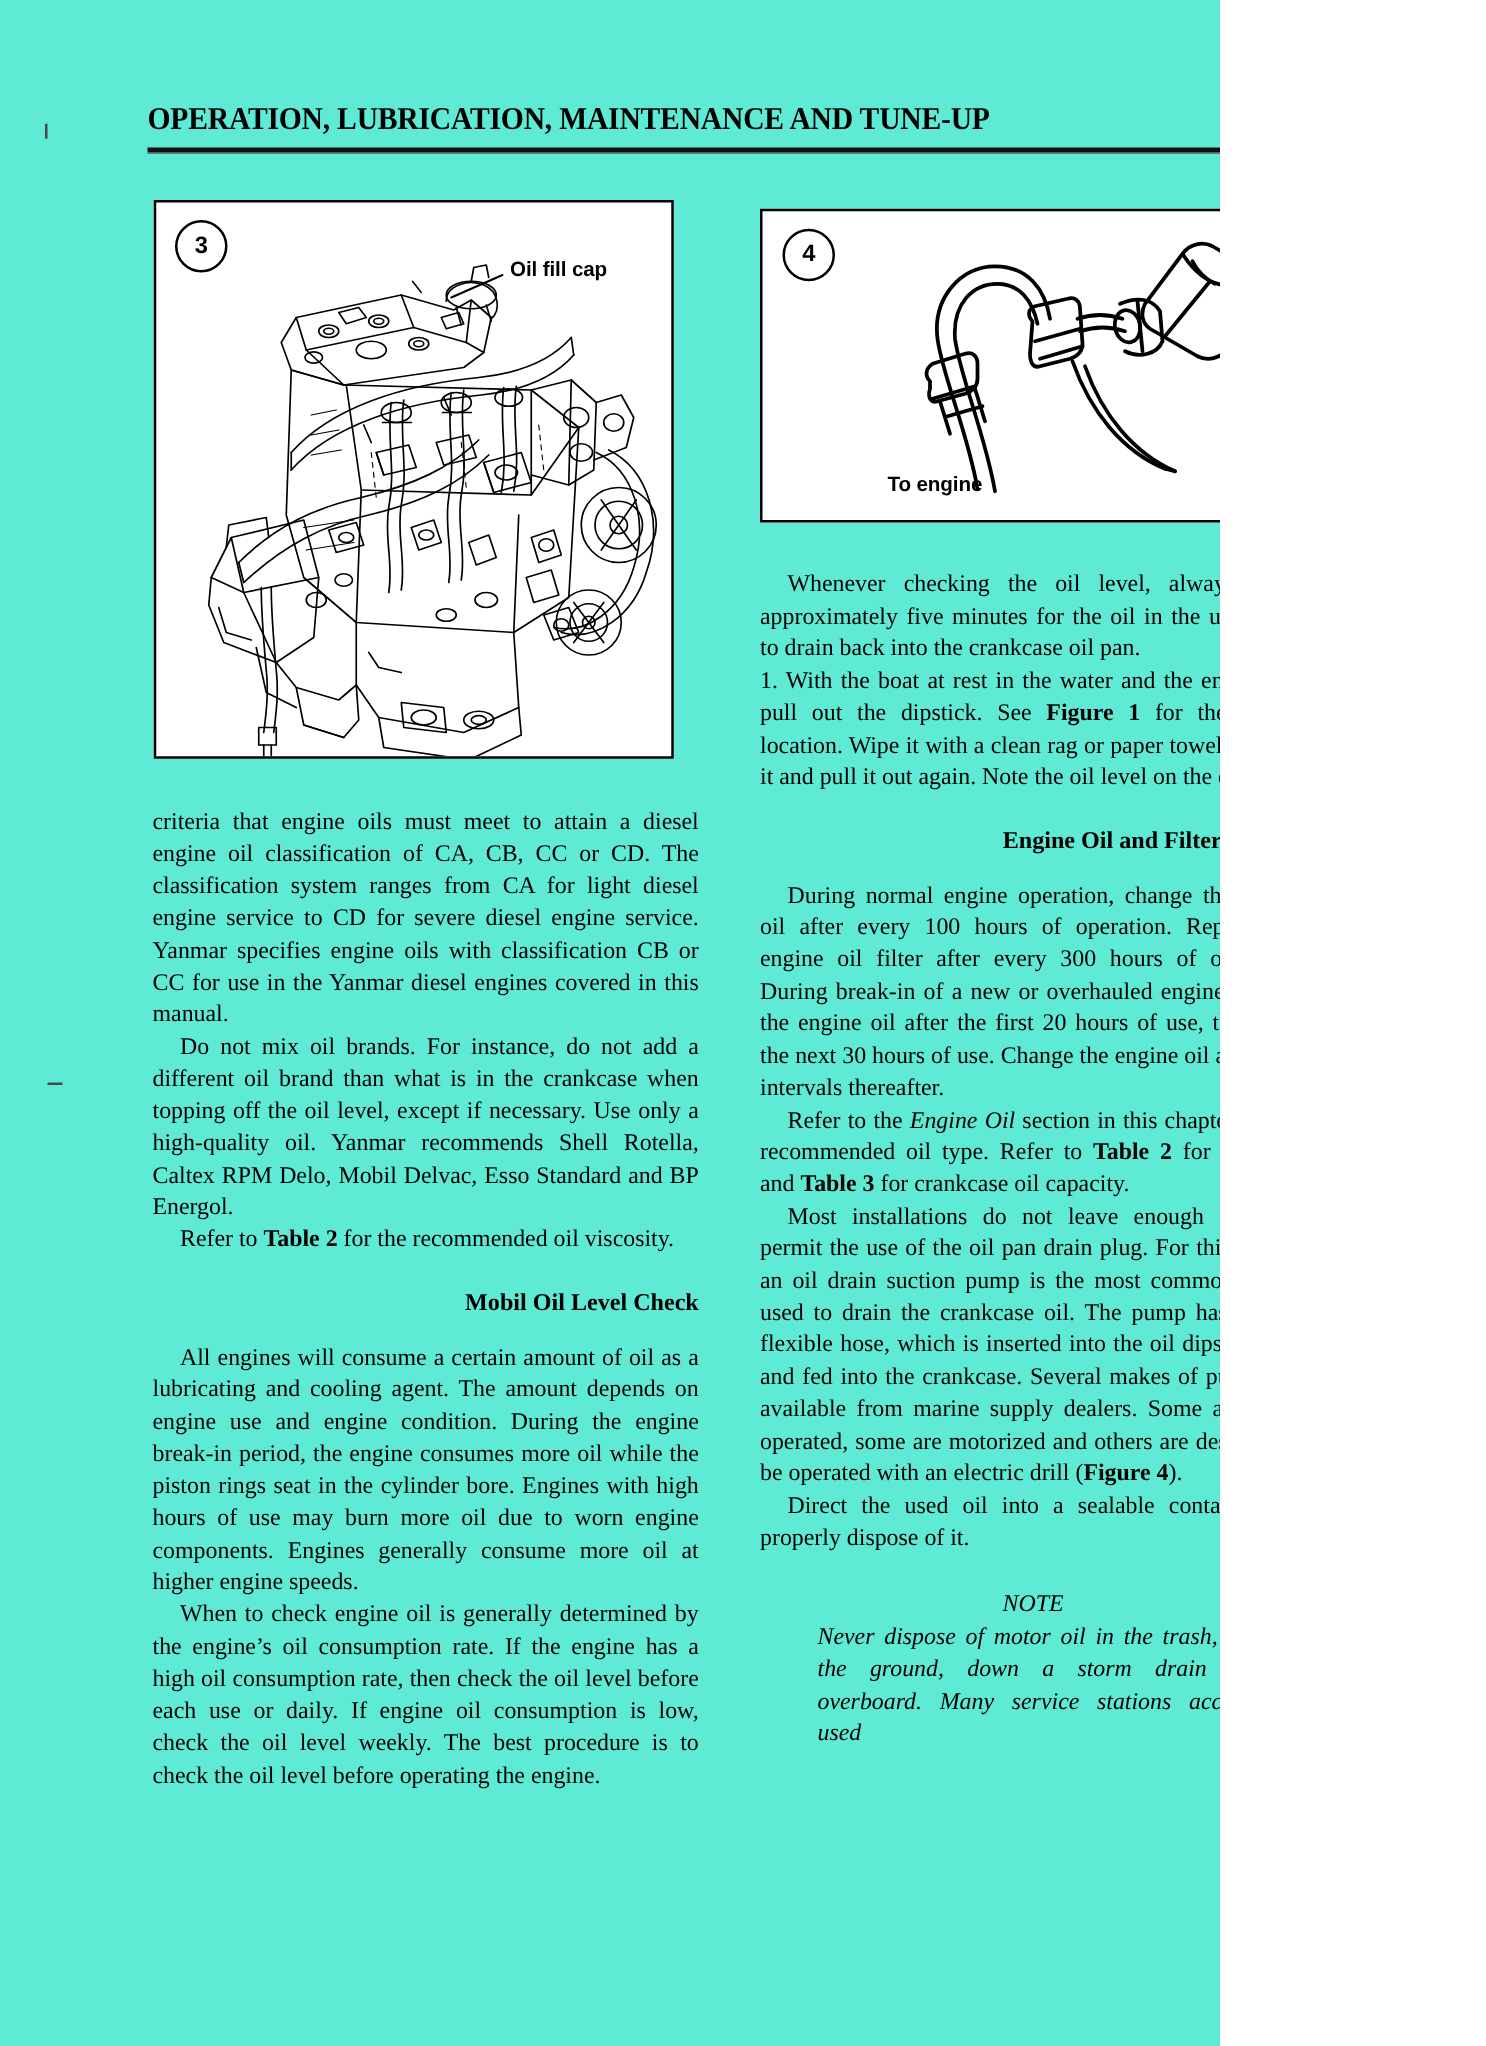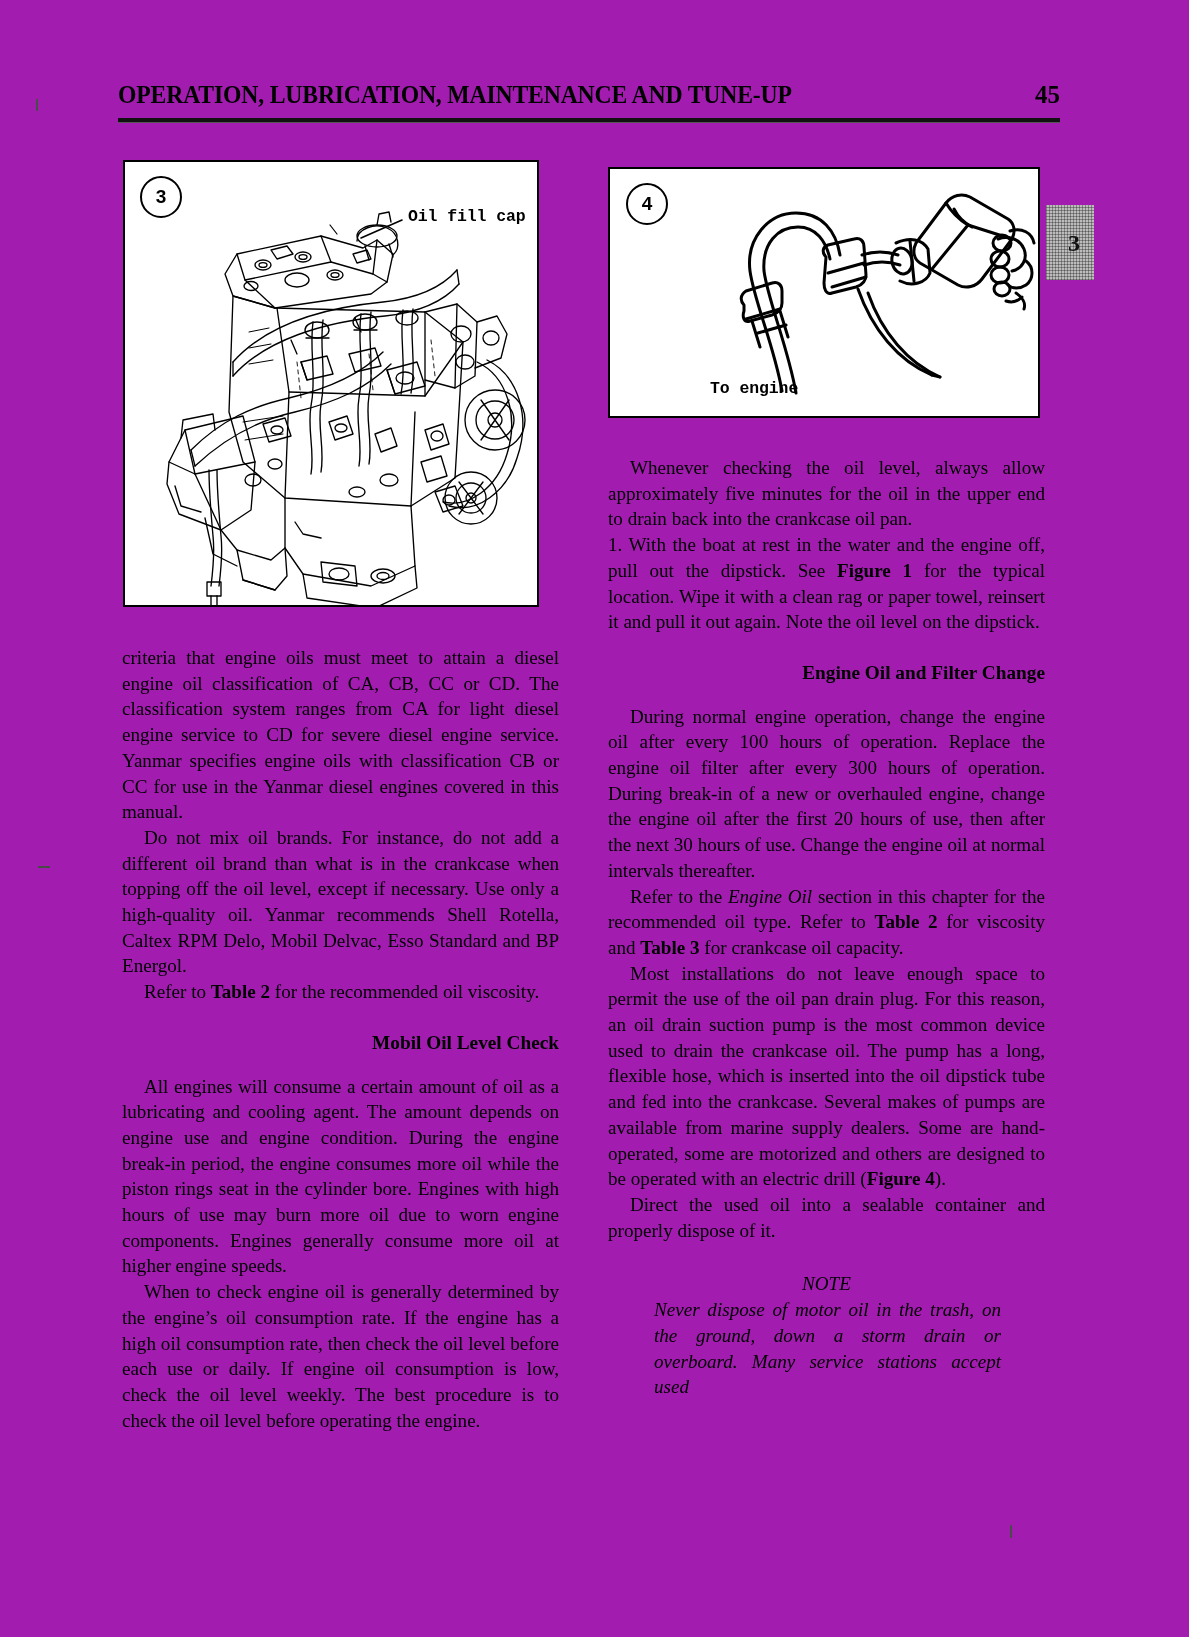--- a/index.html
+++ b/index.html
@@ -2,23 +2,23 @@
 <html><head>
 <meta charset="utf-8">
 <style>
   html, body {
     margin: 0;
     padding: 0;
     background: #ffffff;
   }
   .page {
     position: relative;
-    width: 1189px;
+    width: 976px;
     height: 1637px;
-    background: #a21caf;
+    background: #5eead4;
     overflow: hidden;
     font-family: "Liberation Serif", serif;
     color: #000000;
   }
 
   
   .runhead {
     position: absolute;
     left: 118px;
     top: 80px;
@@ -87,21 +87,21 @@
     font-weight: bold;
     font-size: 19px;
     background: #ffffff;
     z-index: 5;
   }
   #figure-3-box .fig-callout { left: 15px; top: 14px; }
   #figure-4-box .fig-callout { left: 16px; top: 14px; }
 
   .fig-label {
     position: absolute;
-    font-family: Liberation Mono, monospace;
+    font-family: Liberation Sans, sans-serif;
     font-weight: bold;
     font-size: 16.5px;
     letter-spacing: -0.1px;
     white-space: nowrap;
     z-index: 5;
   }
   #fig3-label { left: 283px; top: 45px; }
   #fig4-label { left: 100px; top: 210px; }
 
   .fig-art {

